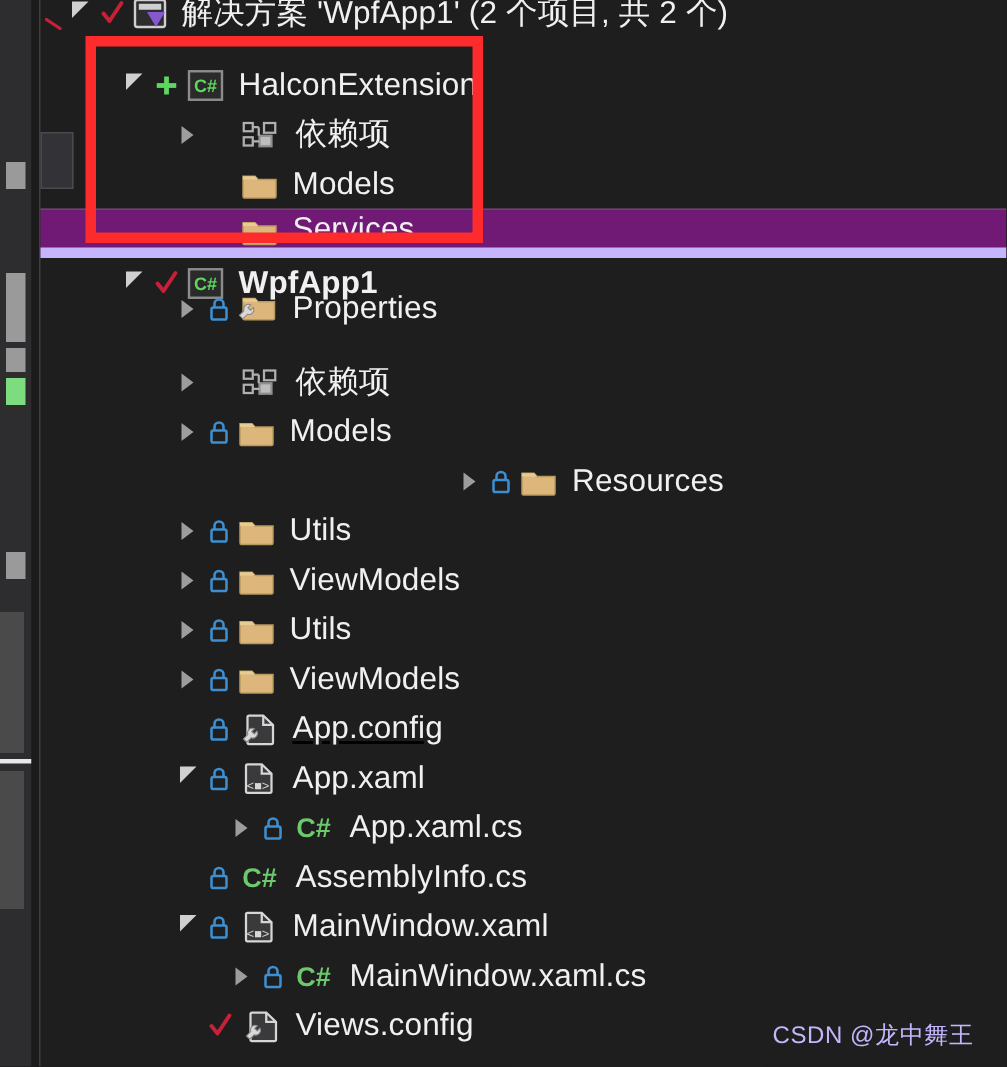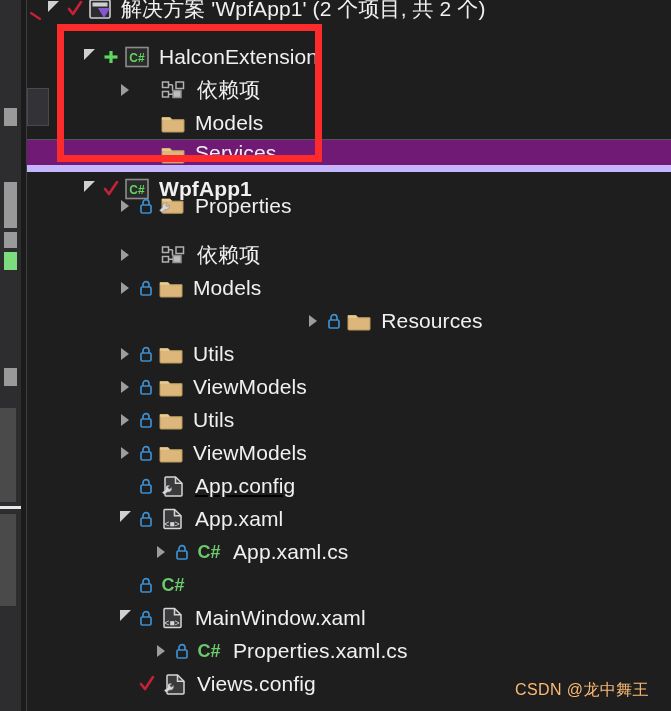--- a/index.html
+++ b/index.html
@@ -113,21 +113,21 @@
     position: absolute;
     border: 7px solid #fd2b2b;
     pointer-events: none;
     z-index: 40;
   }
 
   
   .watermark {
     position: absolute;
     right: 22px; bottom: 10px;
-    color: #fdba74;
+    color: #c4b5fd;
     font-size: 16px;
     letter-spacing: .4px;
     z-index: 30;
   }
 </style>
 </head>
 <body>
 
 <div id="root">
 
@@ -476,20 +476,21 @@
           <svg width="16" height="20" viewBox="0 0 16 20" class="icon-svg">
             <path d="M5 9 V6.6 A3 3 0 0 1 11 6.6 V9" stroke="#3d8fd1" stroke-width="1.7" fill="none"></path>
             <rect x="3" y="9" width="10" height="8" rx="1.2" fill="none" stroke="#3d8fd1" stroke-width="1.7"></rect>
           </svg>
         </div>
         <div class="badge">
           <svg width="30" height="24" viewBox="0 0 30 24" class="icon-svg">
             <text x="15" y="18" text-anchor="middle" font-size="18" font-weight="bold" fill="#6cc96c" font-family="Liberation Sans, sans-serif">C#</text>
           </svg>
         </div>
+        <span class="lbl">AssemblyInfo.cs</span>
       </div>
       <div class="row" style="top: 601px;">
         <div style="flex: 0 0 85px; height: 33px;"></div>
         <div class="twisty">
           <div class="tri-open"></div>
         </div>
         <div class="badge">
           <svg width="16" height="20" viewBox="0 0 16 20" class="icon-svg">
             <path d="M5 9 V6.6 A3 3 0 0 1 11 6.6 V9" stroke="#3d8fd1" stroke-width="1.7" fill="none"></path>
             <rect x="3" y="9" width="10" height="8" rx="1.2" fill="none" stroke="#3d8fd1" stroke-width="1.7"></rect>
@@ -513,21 +514,21 @@
           <svg width="16" height="20" viewBox="0 0 16 20" class="icon-svg">
             <path d="M5 9 V6.6 A3 3 0 0 1 11 6.6 V9" stroke="#3d8fd1" stroke-width="1.7" fill="none"></path>
             <rect x="3" y="9" width="10" height="8" rx="1.2" fill="none" stroke="#3d8fd1" stroke-width="1.7"></rect>
           </svg>
         </div>
         <div class="badge">
           <svg width="30" height="24" viewBox="0 0 30 24" class="icon-svg">
             <text x="15" y="18" text-anchor="middle" font-size="18" font-weight="bold" fill="#6cc96c" font-family="Liberation Sans, sans-serif">C#</text>
           </svg>
         </div>
-        <span class="lbl">Properties.xaml.cs</span>
+        <span class="lbl">MainWindow.xaml.cs</span>
       </div>
       <div class="row" style="top: 667px;">
         <div style="flex: 0 0 85px; height: 33px;"></div>
         <div class="twisty"></div>
         <div class="badge">
           <svg width="18" height="20" viewBox="0 0 18 20" class="icon-svg">
             <path d="M3 10 L7 15 L15 3" stroke="#c7213a" stroke-width="2.6" fill="none" stroke-linecap="round" stroke-linejoin="round"></path>
           </svg>
         </div>
         <div class="badge">

